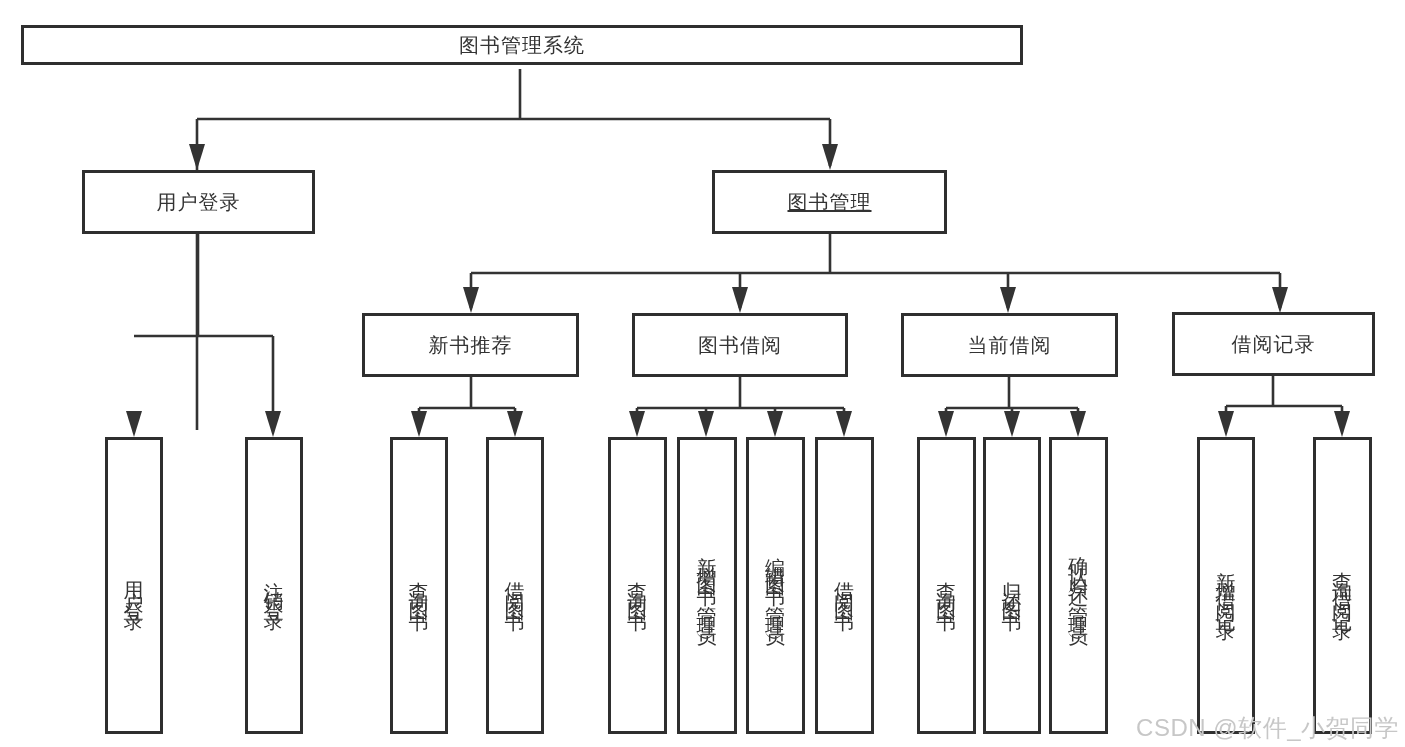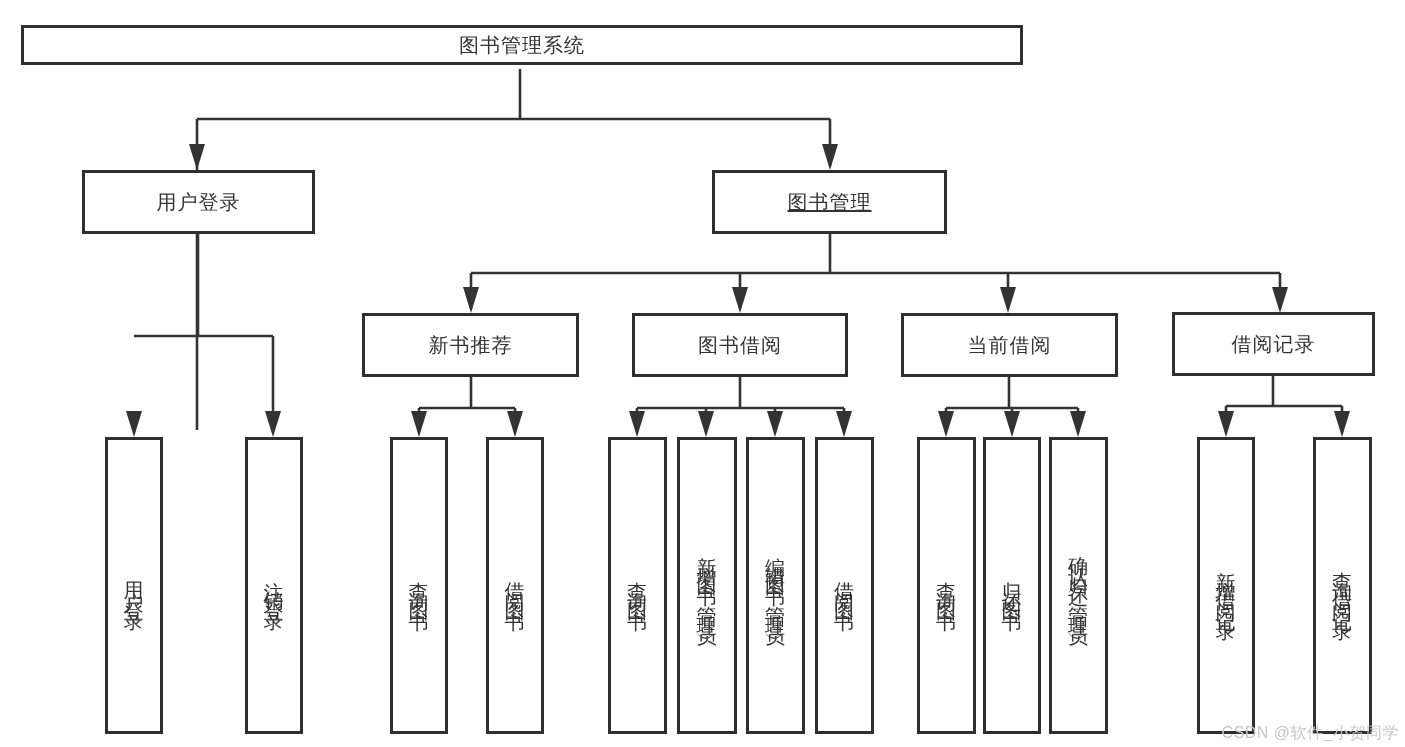--- a/index.html
+++ b/index.html
@@ -31,21 +31,21 @@
   .leaf span {
     writing-mode: vertical-rl;
     text-orientation: mixed;
     letter-spacing: 10px;
     line-height: 1;
   }
   #watermark {
     position: absolute;
     right: 6px;
     bottom: 3px;
-    font-size: 16px;
+    font-size: 24px;
     color: #c7c7c7;
     letter-spacing: 0.5px;
     z-index: 5;
     white-space: nowrap;
   }
 </style>
 </head>
 <body>
 
 <svg id="connector-layer" width="1405" height="747" viewBox="0 0 1405 747">

